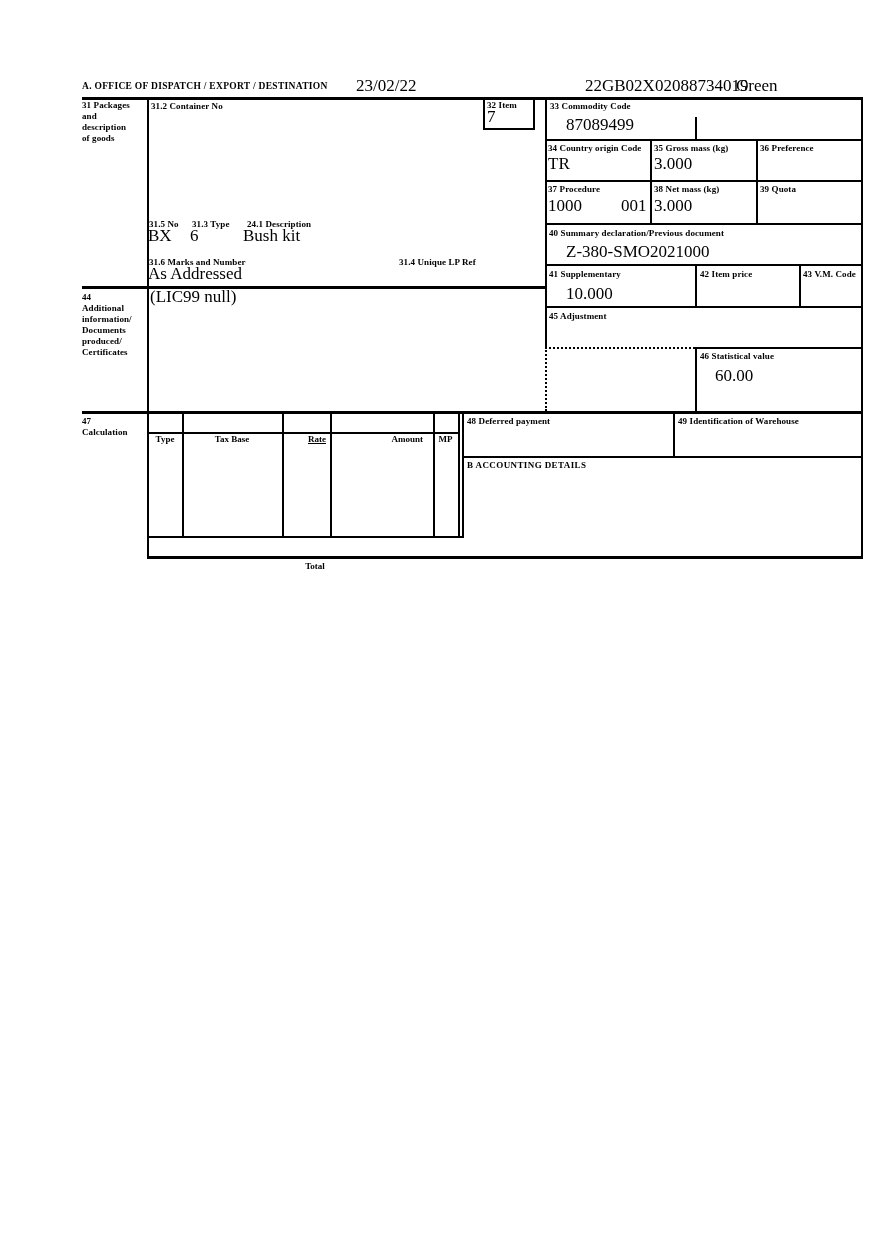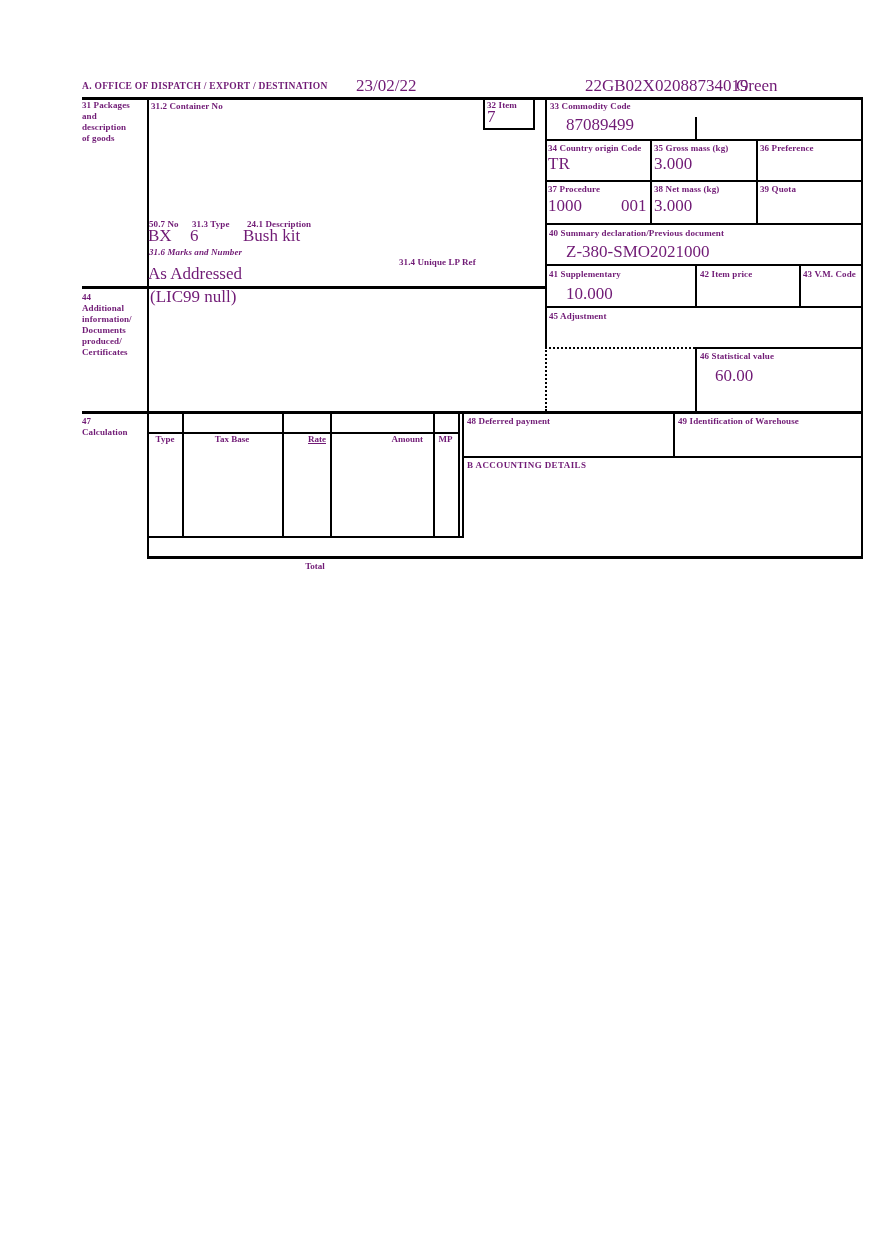--- a/index.html
+++ b/index.html
@@ -1,17 +1,17 @@
 <!DOCTYPE html>
 <html><head>
 <meta charset="utf-8">
 <style>
   html,body{margin:0;padding:0;background:#ffffff;}
   #page{position:relative;width:882px;height:1250px;background:#ffffff;overflow:hidden;
-        font-family:"Liberation Serif","DejaVu Serif",serif;color:#701a75;}
+        font-family:"Liberation Serif","DejaVu Serif",serif;color:#000000;}
   .hl{position:absolute;background:#000;height:2px;display:block;}
   .vl{position:absolute;background:#000;width:2px;display:block;}
   .hd{position:absolute;border-top:2px dotted #000;height:0;display:block;}
   .vd{position:absolute;border-left:2px dotted #000;width:0;display:block;}
   .lbl{position:absolute;font-weight:bold;font-size:9px;line-height:11px;
        white-space:pre-line;letter-spacing:0.1px;}
   .lbl-hdr{position:absolute;font-weight:bold;font-size:9.5px;letter-spacing:0.3px;}
   .val{position:absolute;font-size:17px;line-height:14px;white-space:pre;}
   .cell{position:absolute;font-weight:bold;font-size:9px;line-height:11px;margin-top:17px;}
   .tc{text-align:center;}
@@ -85,31 +85,31 @@
 
   <span class="lbl" style="left:548px;top:184px;">37 Procedure</span>
   <span class="val" style="left:548px;top:199px;">1000</span>
   <span class="val" style="left:621px;top:199px;">001</span>
 
   <span class="lbl" style="left:654px;top:184px;">38 Net mass (kg)</span>
   <span class="val" style="left:654px;top:199px;">3.000</span>
 
   <span class="lbl" style="left:760px;top:184px;">39 Quota</span>
 
-  <span class="lbl" style="left:149px;top:219px;">50.7 No</span>
+  <span class="lbl" style="left:149px;top:219px;">31.5 No</span>
   <span class="lbl" style="left:192px;top:219px;">31.3 Type</span>
   <span class="lbl" style="left:247px;top:219px;">24.1 Description</span>
   <span class="val" style="left:148px;top:229px;">BX</span>
   <span class="val" style="left:190px;top:229px;">6</span>
   <span class="val" style="left:243px;top:229px;">Bush kit</span>
 
   <span class="lbl" style="left:549px;top:228px;">40 Summary declaration/Previous document</span>
   <span class="val" style="left:566px;top:245px;">Z-380-SMO2021000</span>
 
-  <span class="lbl" style="left:149px;top:247px;font-style:italic;">31.6 Marks and Number</span>
+  <span class="lbl" style="left:149px;top:257px;">31.6 Marks and Number</span>
   <span class="lbl" style="left:399px;top:257px;">31.4 Unique LP Ref</span>
   <span class="val" style="left:148px;top:267px;">As Addressed</span>
 
   <span class="lbl" style="left:549px;top:269px;">41 Supplementary</span>
   <span class="val" style="left:566px;top:287px;text-align:center;">10.000</span>
   <span class="lbl" style="left:700px;top:269px;">42 Item price</span>
   <span class="lbl" style="left:803px;top:269px;">43 V.M. Code</span>
 
   <span class="lbl" style="left:82px;top:292px;width:62px;">44
 Additional

